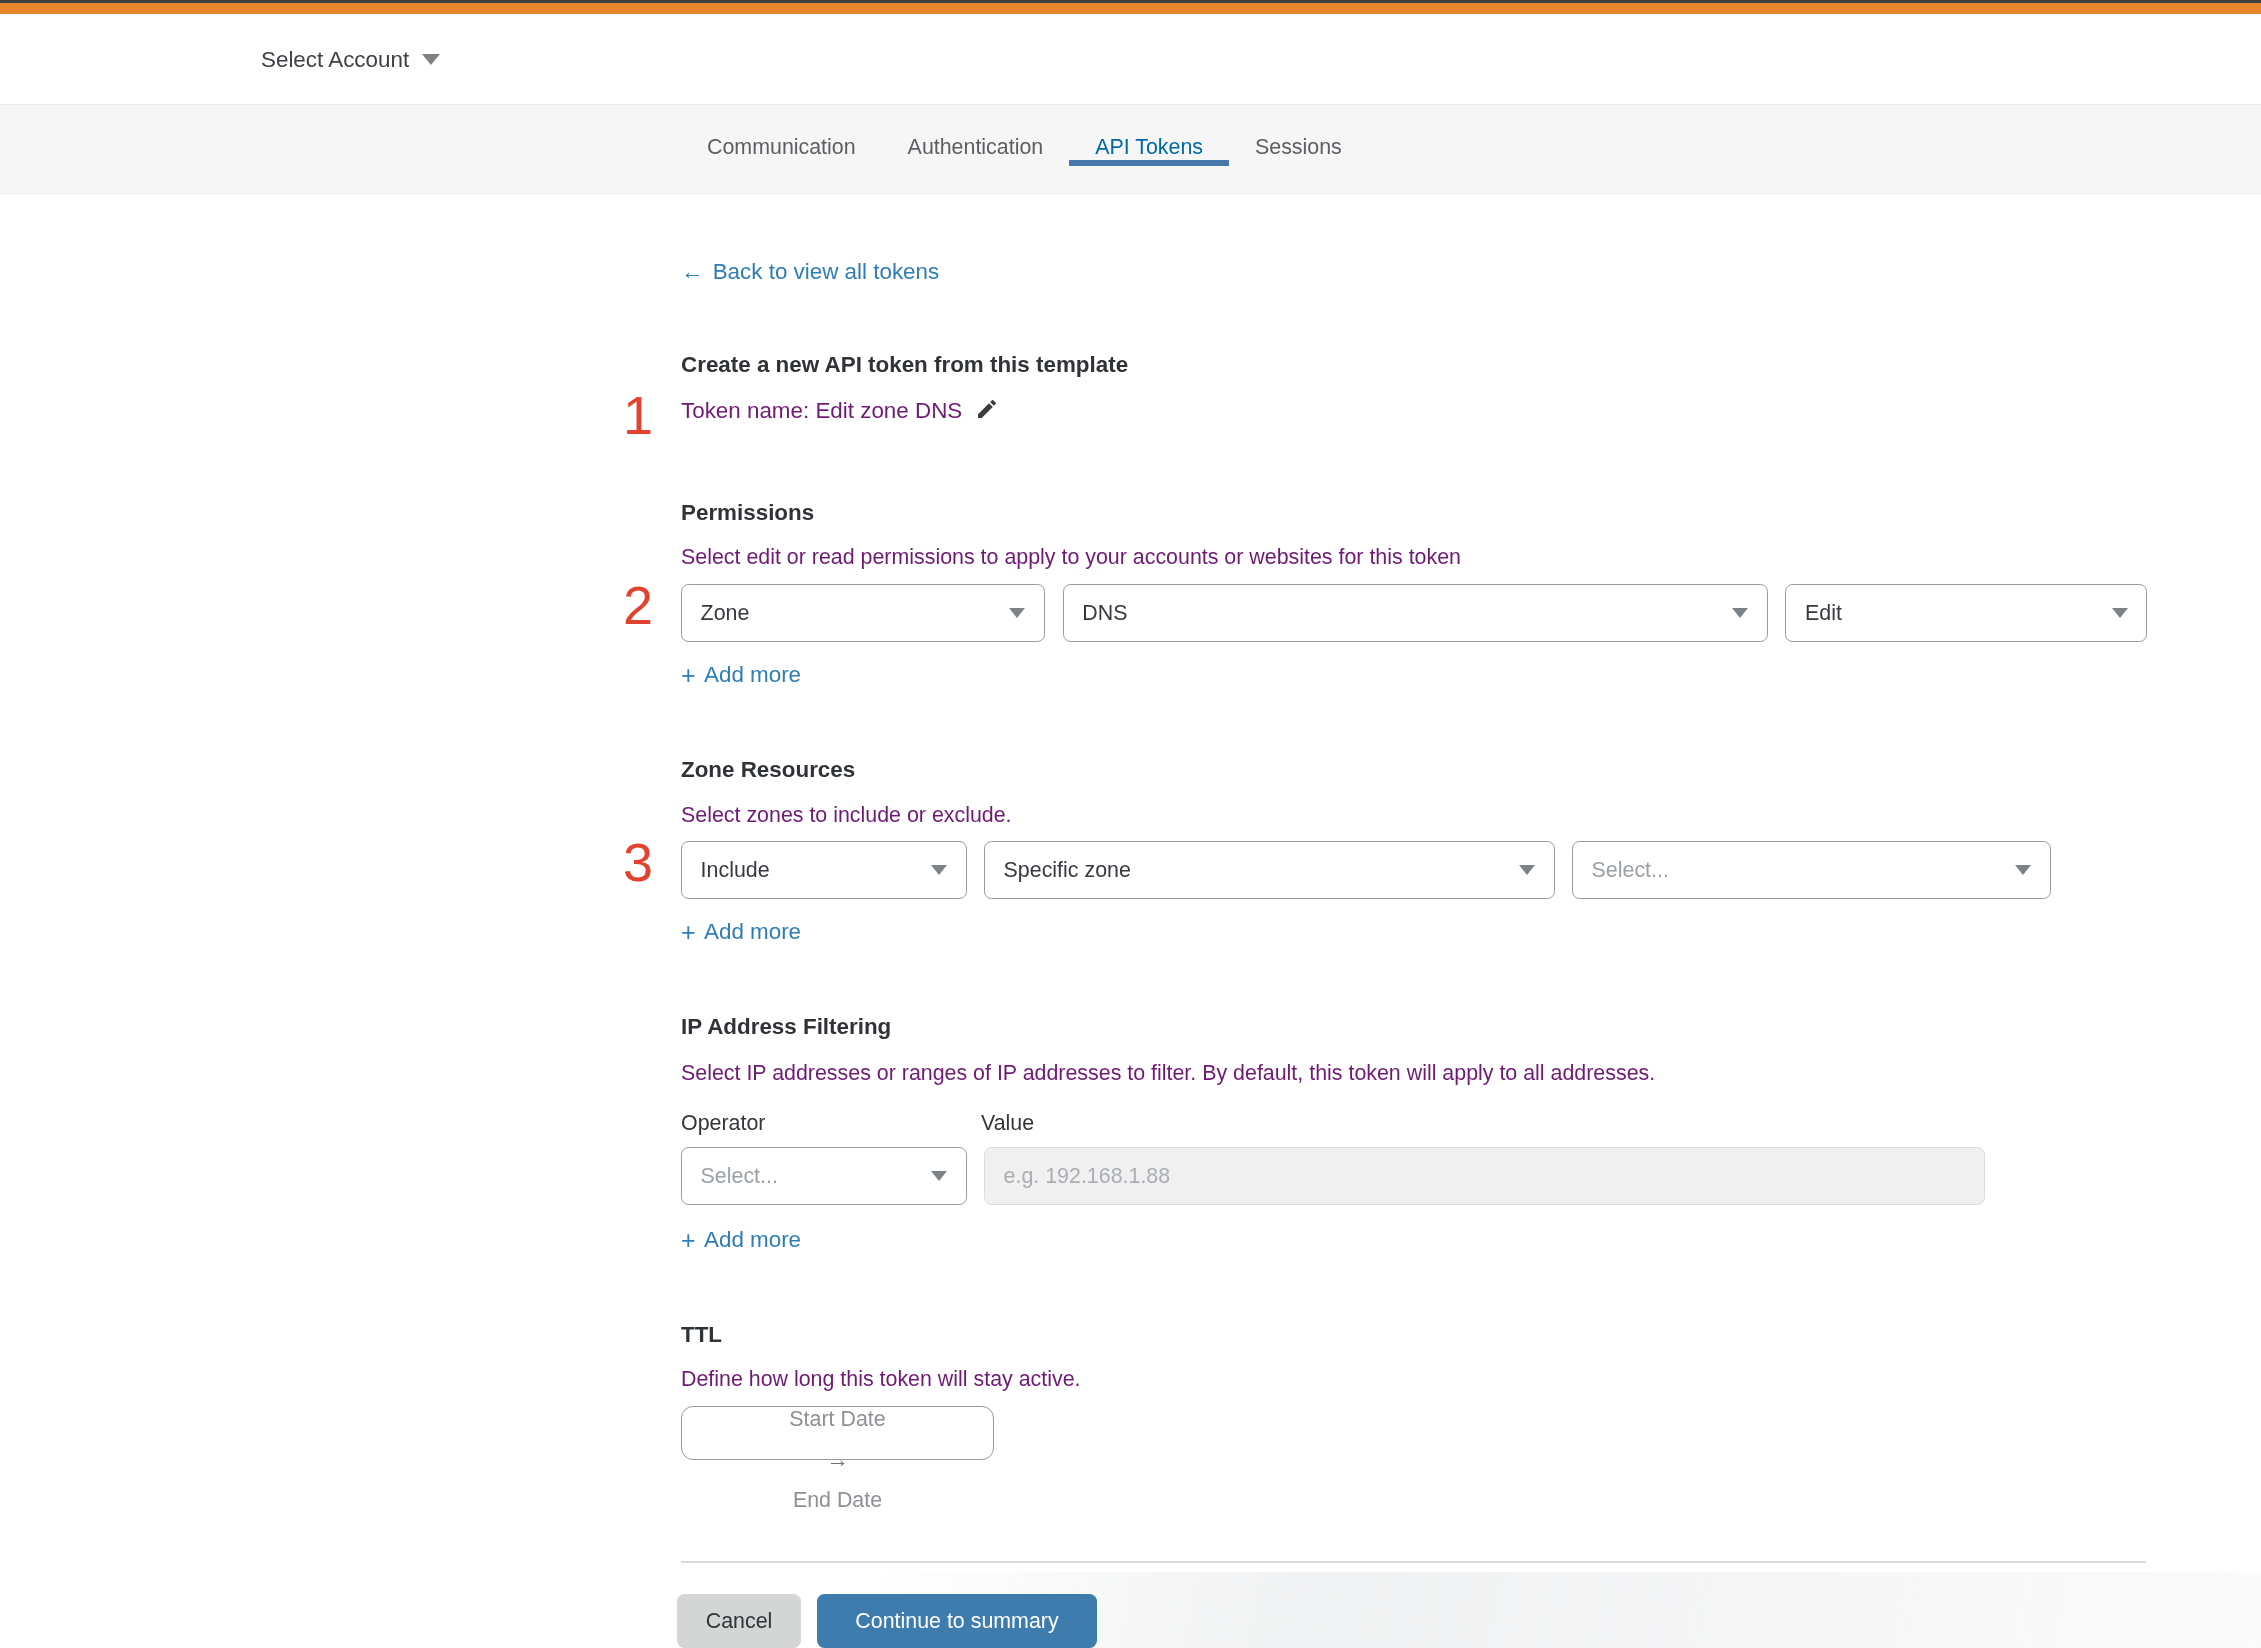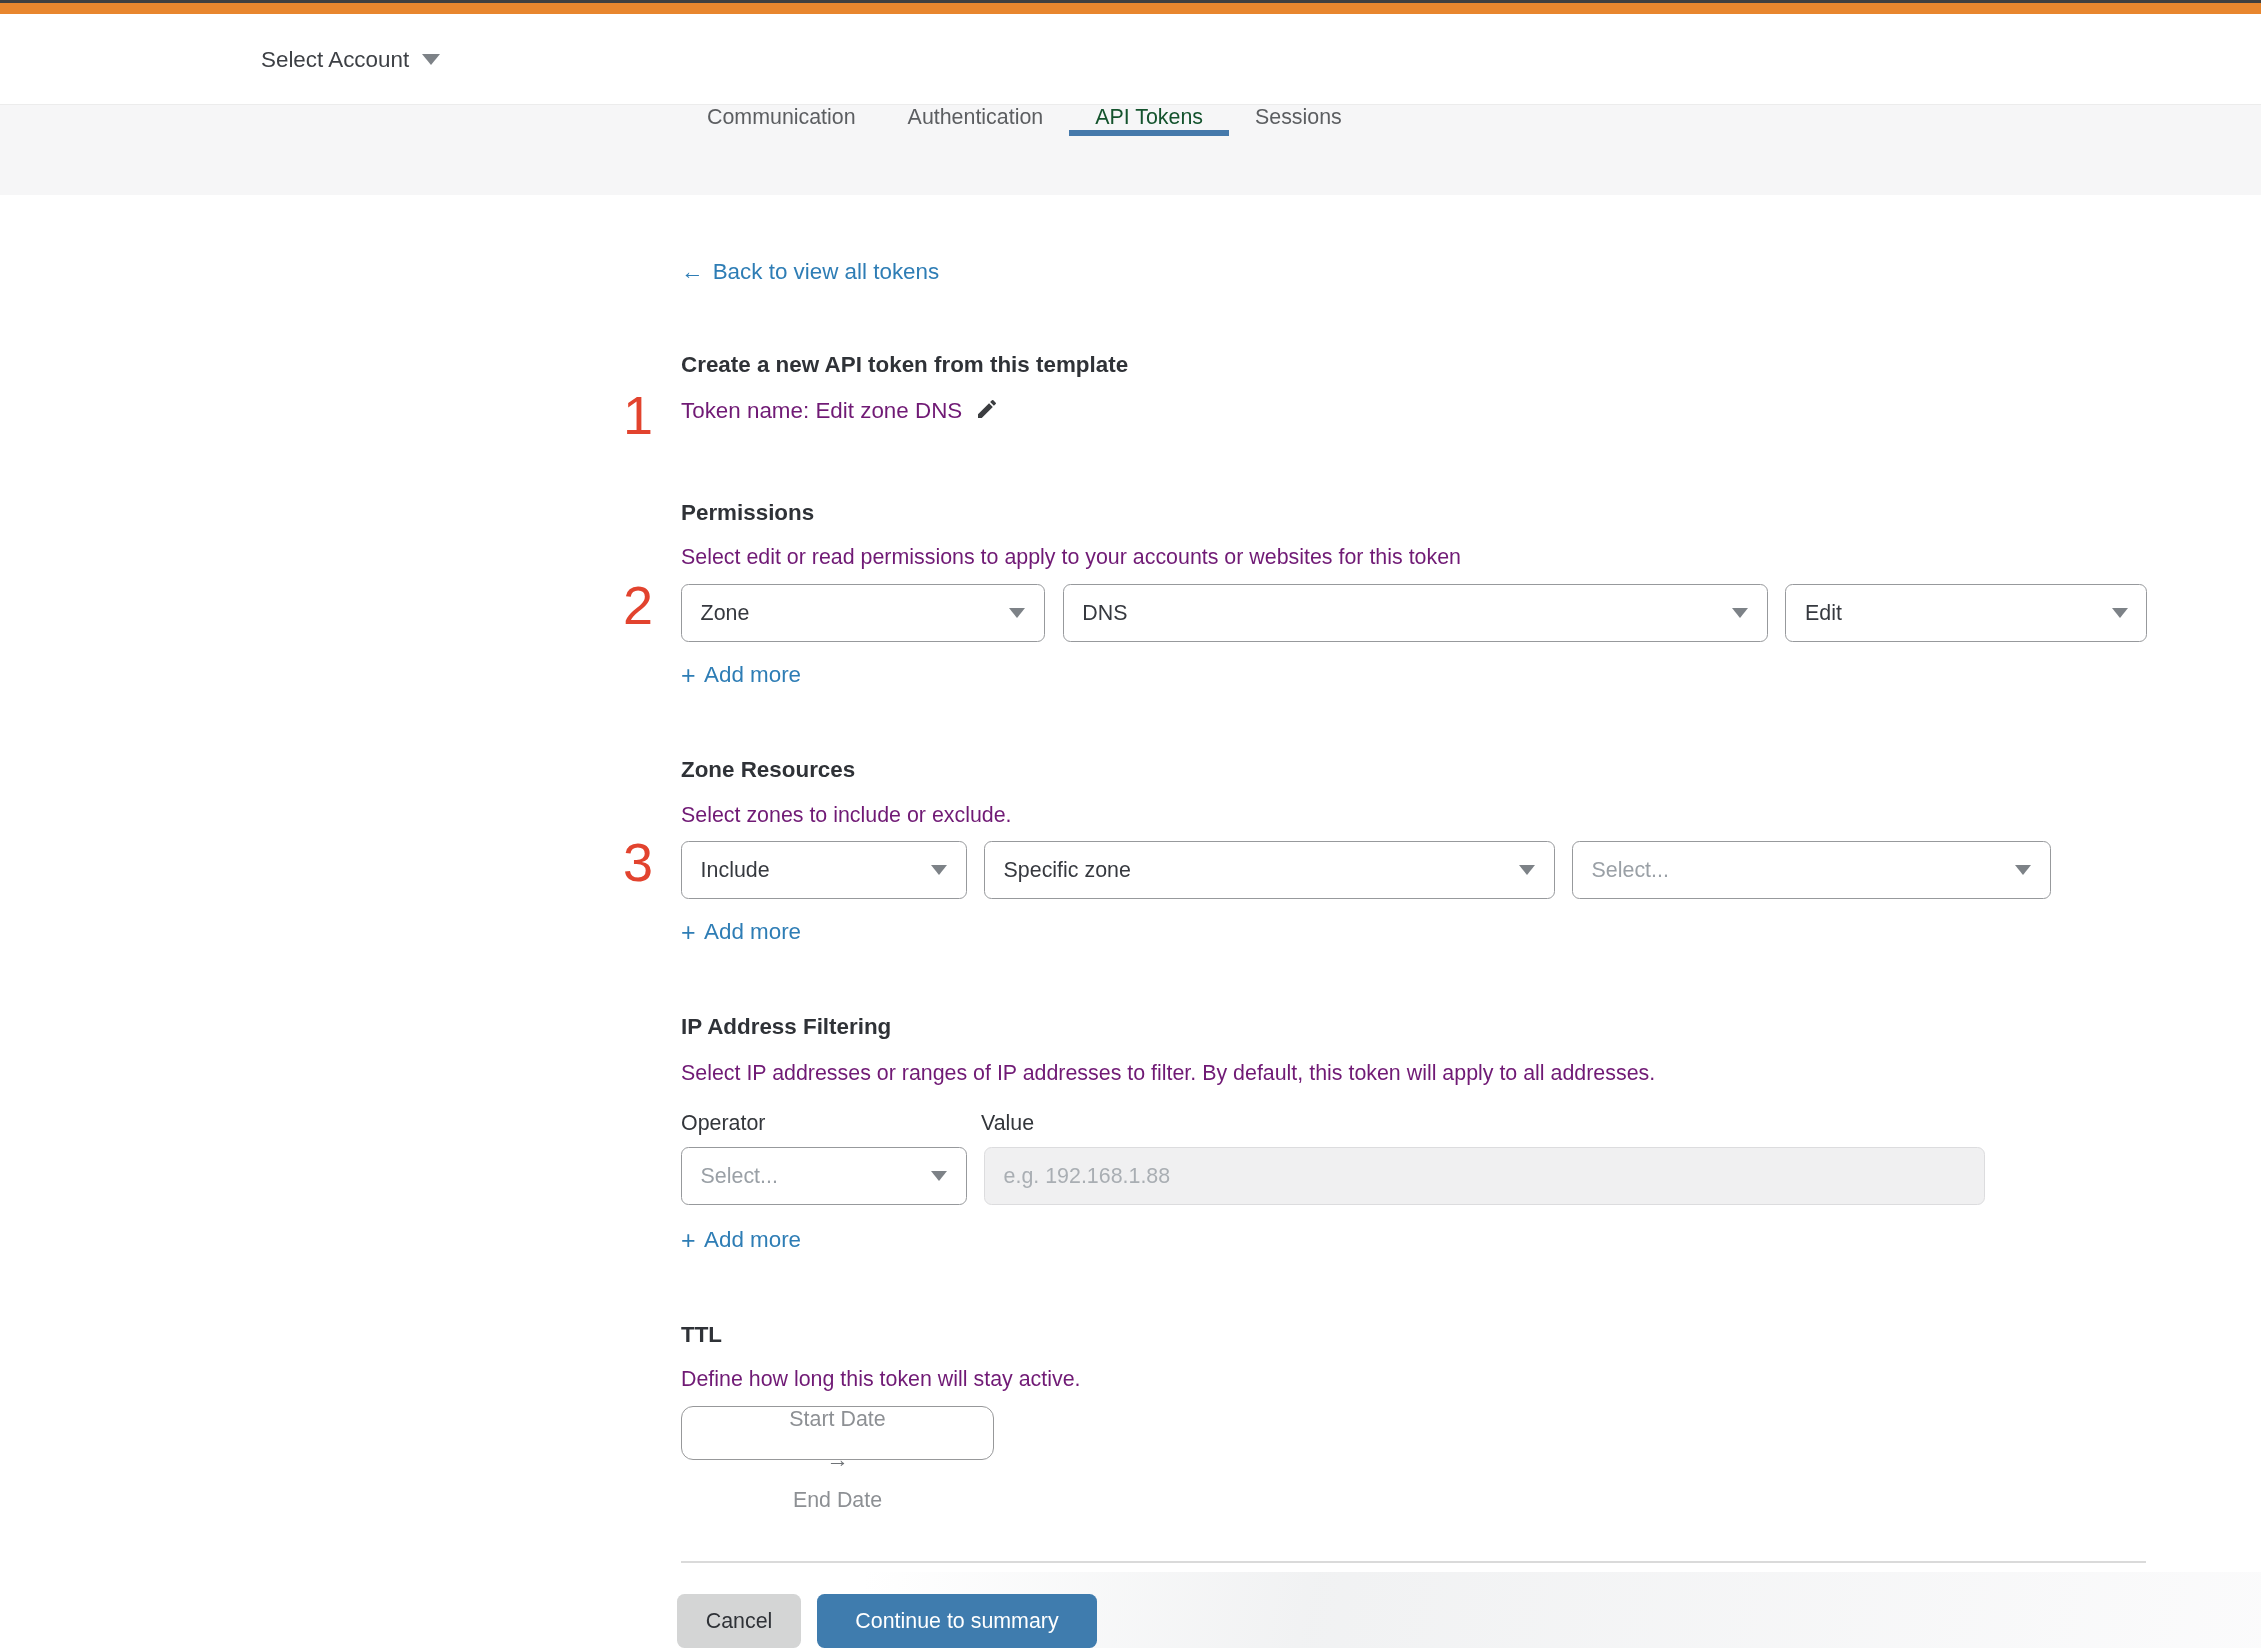--- a/index.html
+++ b/index.html
@@ -14,23 +14,23 @@
   
   .header { position:absolute; top:14px; left:0; width:100%; height:91px; background:#ffffff; border-bottom:0.9px solid #ececec; }
   .logo { position:absolute; top:7.5px; left:25px; width:186px; height:89px; }
   .logo-cloud { position:absolute; top:5.6px; left:89px; }
   .brand-word { position:absolute; bottom:1.9px; left:0; font-size:25px; font-weight:700; letter-spacing:3.3px; color:#404347; white-space:nowrap; }
   .account-select { position:absolute; top:0; left:261px; height:91px; display:flex; align-items:center; gap:13px; cursor:pointer; }
   .account-select .label { font-size:22.4px; color:#3d4045; }
   .caret-down { width:0; height:0; border-left:9.3px solid transparent; border-right:9.3px solid transparent; border-top:11.2px solid #7d8287; }
 
   
-  .tabbar { position:absolute; top:105px; left:0; width:100%; height:90px; background:#f6f6f7; display:flex; align-items:flex-start; padding-left:681px; }
+  .tabbar { position:absolute; top:105px; left:0; width:100%; height:90px; background:#f6f6f7; display:flex; align-items:center; padding-left:681px; }
   .tab { display:flex; align-items:center; padding:0 26px; font-size:21.4px; color:#5c5e61; border-bottom:6.5px solid transparent; cursor:pointer; }
-  .tab.active { color:#14532d; border-bottom-color:#4579ab; }
+  .tab.active { color:#0369a1; border-bottom-color:#4579ab; }
   .abs { position:absolute; }
   .h-section { font-size:22.4px; font-weight:700; color:#2f3237; }
   .t-body { font-size:21.4px; color:#701a75; }
   .link-blue { color:#2e7db5; font-size:22.4px; text-decoration:none; display:inline-flex; align-items:center; gap:9.3px; cursor:pointer; }
   .step-num { position:absolute; left:595px; width:58px; text-align:right; font-size:54px; line-height:58px; color:#e2432e; }
 
   
   .row { position:absolute; left:681px; display:flex; gap:17.7px; }
   .dd { height:58px; background:#ffffff; border:1.9px solid #97999c; border-radius:7.5px; display:flex; align-items:center; justify-content:space-between; padding:0 18.6px 0 18.6px; font-size:21.4px; color:#36393f; cursor:pointer; }
   .dd .dd-caret { width:0; height:0; border-left:8.4px solid transparent; border-right:8.4px solid transparent; border-top:10.3px solid #7d8287; margin-left:15px; }

